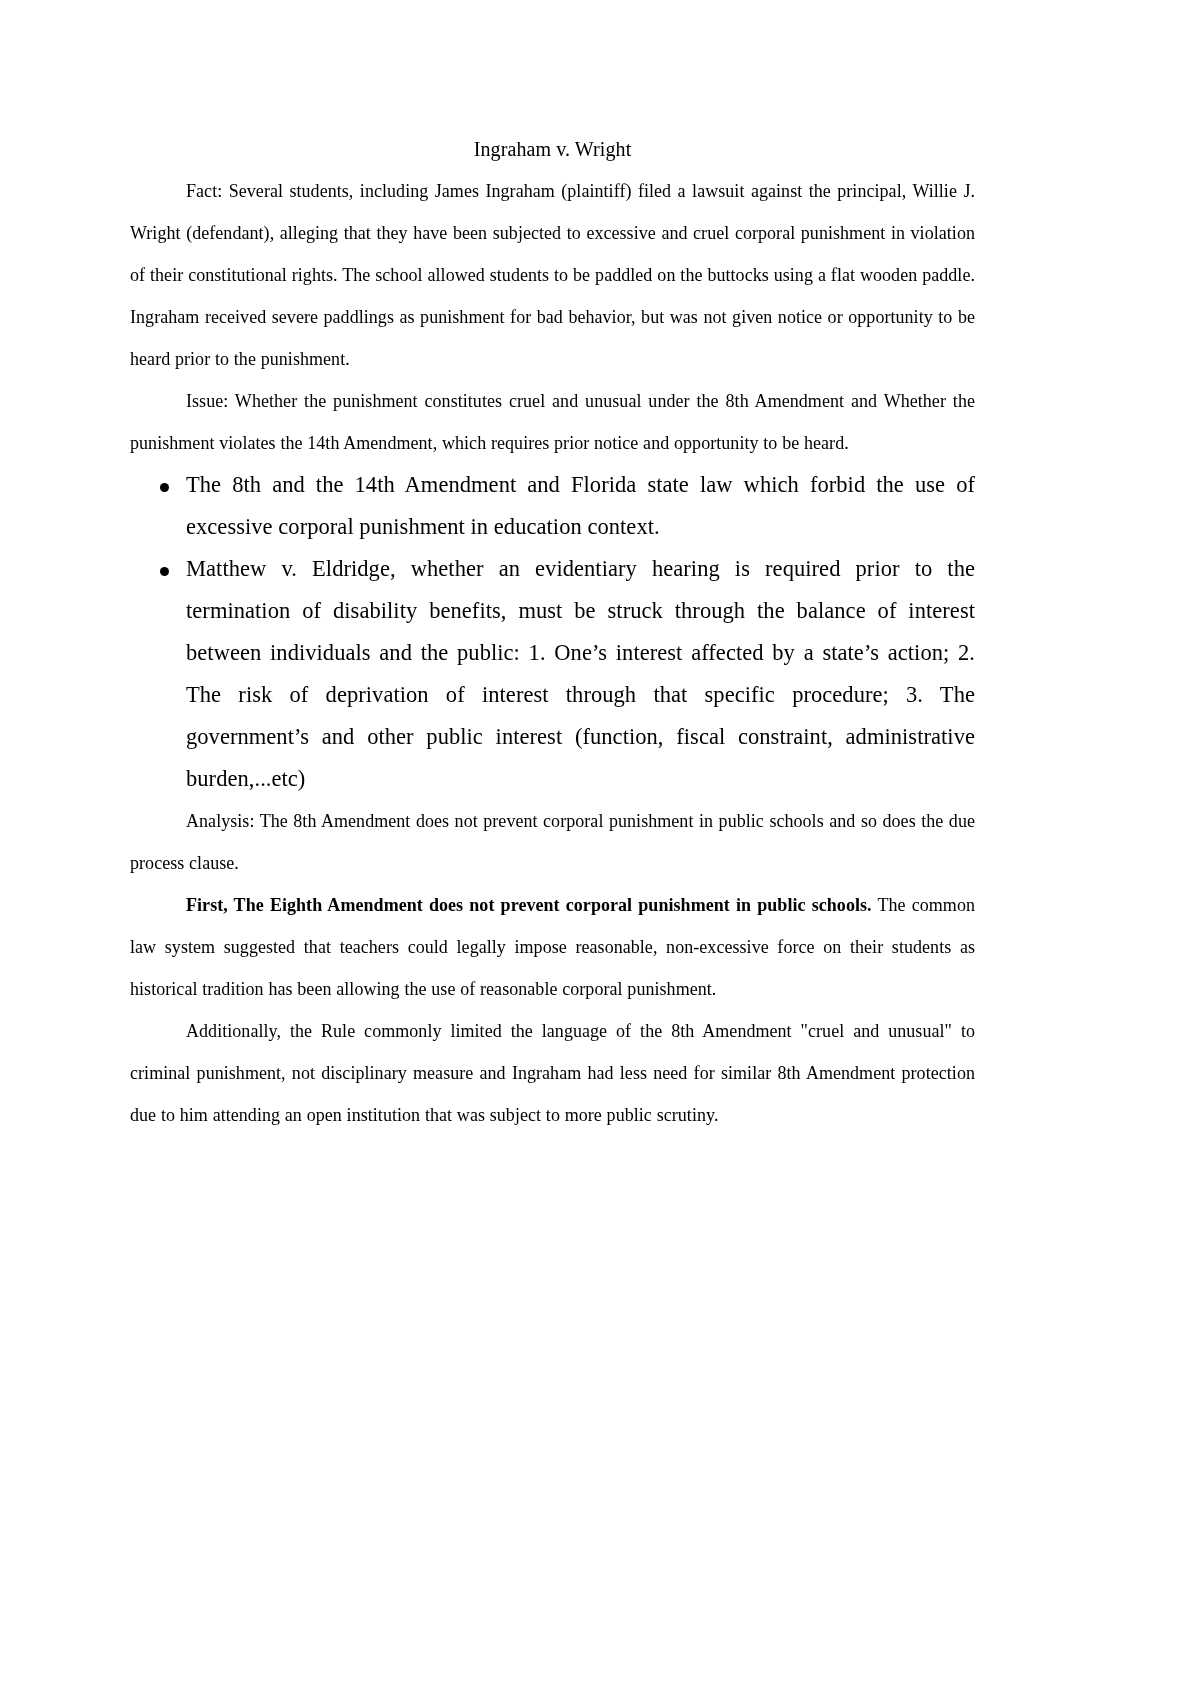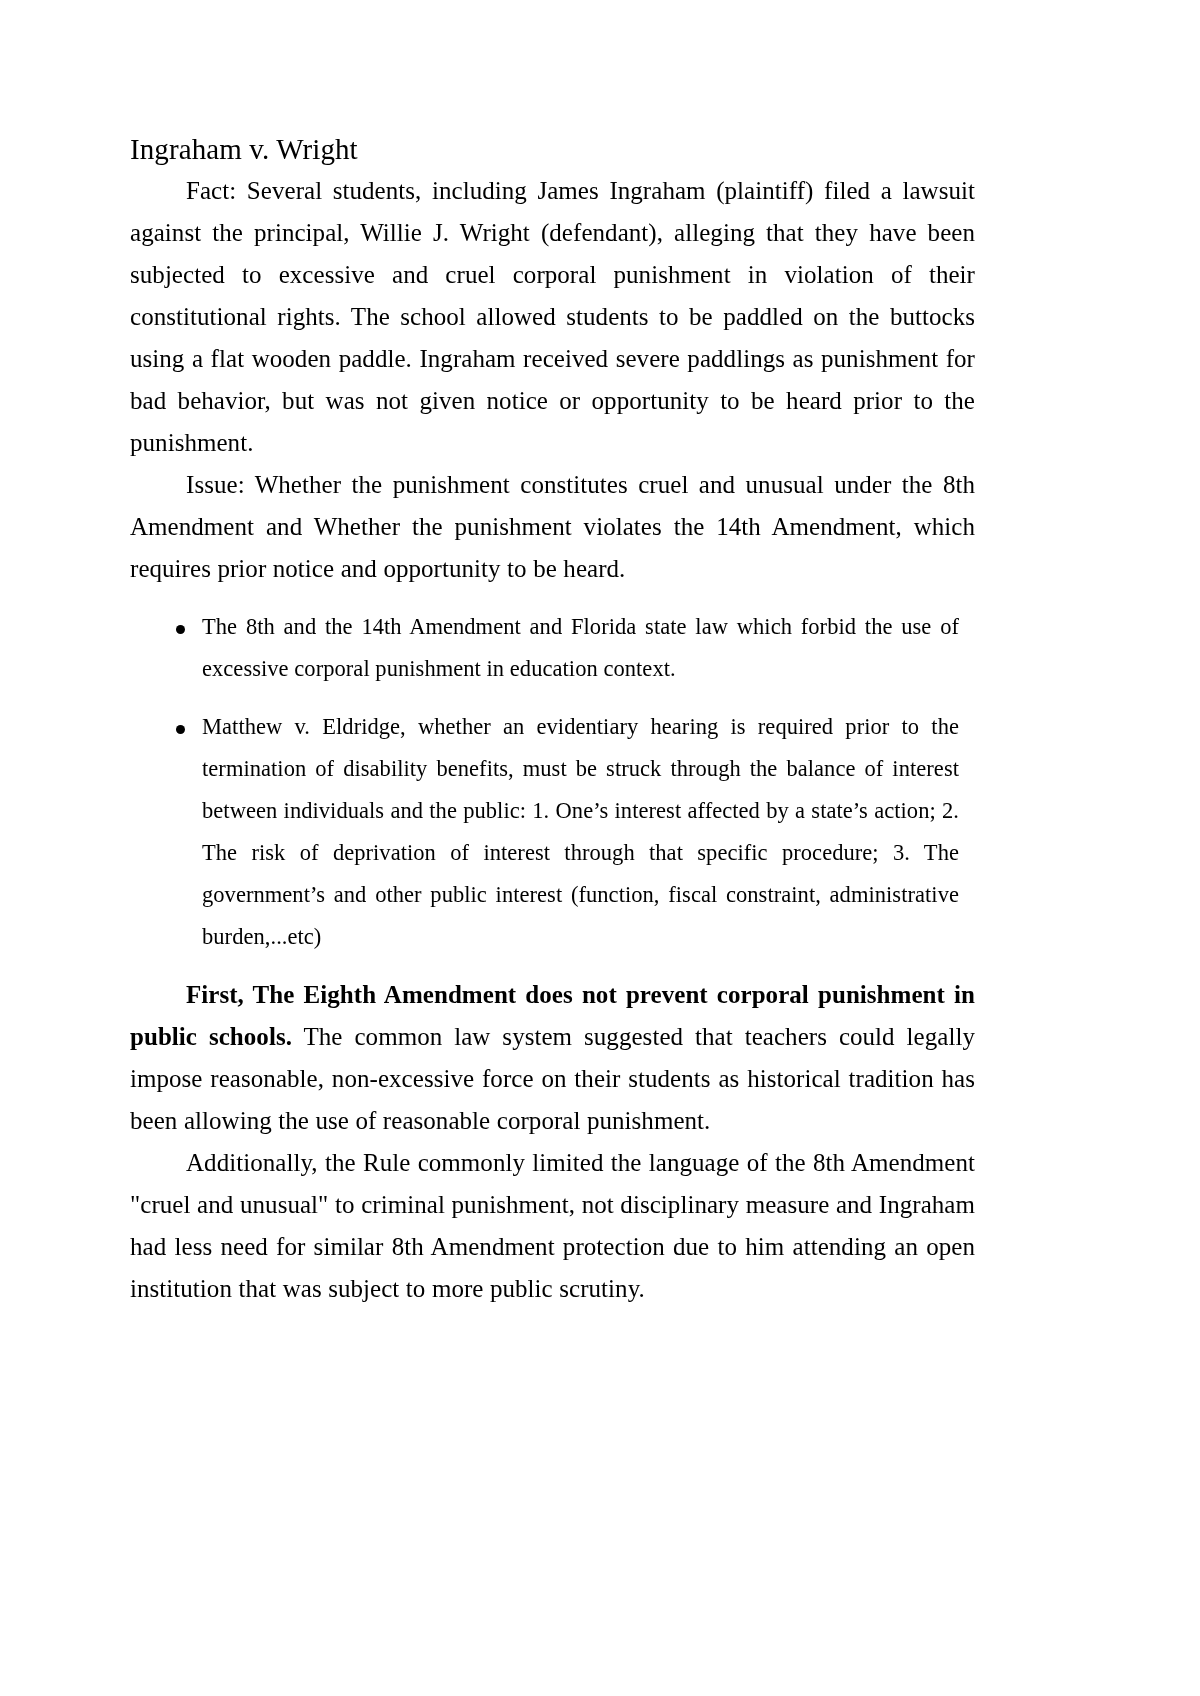--- a/index.html
+++ b/index.html
@@ -23,44 +23,45 @@
     padding: 0;
     overflow: hidden;
   }
   .doc-body {
     position: absolute;
     left: 130px;
     top: 128px;
     width: 845px;
   }
   .doc-title {
-    font-size: 29px;
+    text-align: center;
+    font-size: 20px;
     line-height: 42px;
     letter-spacing: 0.1px;
     margin: 0 0 0 0;
   }
   p.para {
     margin: 0;
-    font-size: 25px;
+    font-size: 18px;
     line-height: 42px;
     text-align: justify;
     text-justify: inter-word;
     text-indent: 56px;
     letter-spacing: 0.05px;
     word-spacing: 0.2px;
   }
   
   ul.bullets {
     list-style: none;
     margin: 0;
     padding: 0;
   }
   ul.bullets > li {
     position: relative;
-    margin: 16px;
+    margin: 0;
     padding-left: 56px;
     font-size: 22.5px;
     line-height: 42px;
     text-align: justify;
     letter-spacing: 0.05px;
   }
   ul.bullets > li .bullet-dot {
     position: absolute;
     left: 30px;
     top: 19px;
@@ -91,20 +92,21 @@
       <li>
         <span class="bullet-dot"></span>
         <span>The 8th and the 14th Amendment and Florida state law which forbid the use of excessive corporal punishment in education context.</span>
       </li>
       <li>
         <span class="bullet-dot"></span>
         <span>Matthew v. Eldridge, whether an evidentiary hearing is required prior to the termination of disability benefits, must be struck through the balance of interest between individuals and the public: 1. One’s interest affected by a state’s action; 2. The risk of deprivation of interest through that specific procedure; 3. The government’s and other public interest (function, fiscal constraint, administrative burden,...etc)</span>
       </li>
     </ul>
 
+    <p class="para">Analysis: The 8th Amendment does not prevent corporal punishment in public schools and so does the due process clause.</p>
 
     <p class="para">
       <span class="bold-lead">First, The Eighth Amendment does not prevent corporal punishment in public schools.</span><span> The common law system suggested that teachers could legally impose reasonable, non-excessive force on their students as historical tradition has been allowing the use of reasonable corporal punishment.</span>
     </p>
 
     <p class="para">Additionally, the Rule commonly limited the language of the 8th Amendment "cruel and unusual" to criminal punishment, not disciplinary measure and Ingraham had less need for similar 8th Amendment protection due to him attending an open institution that was subject to more public scrutiny.</p>
 
 
   </div>
 </div>

